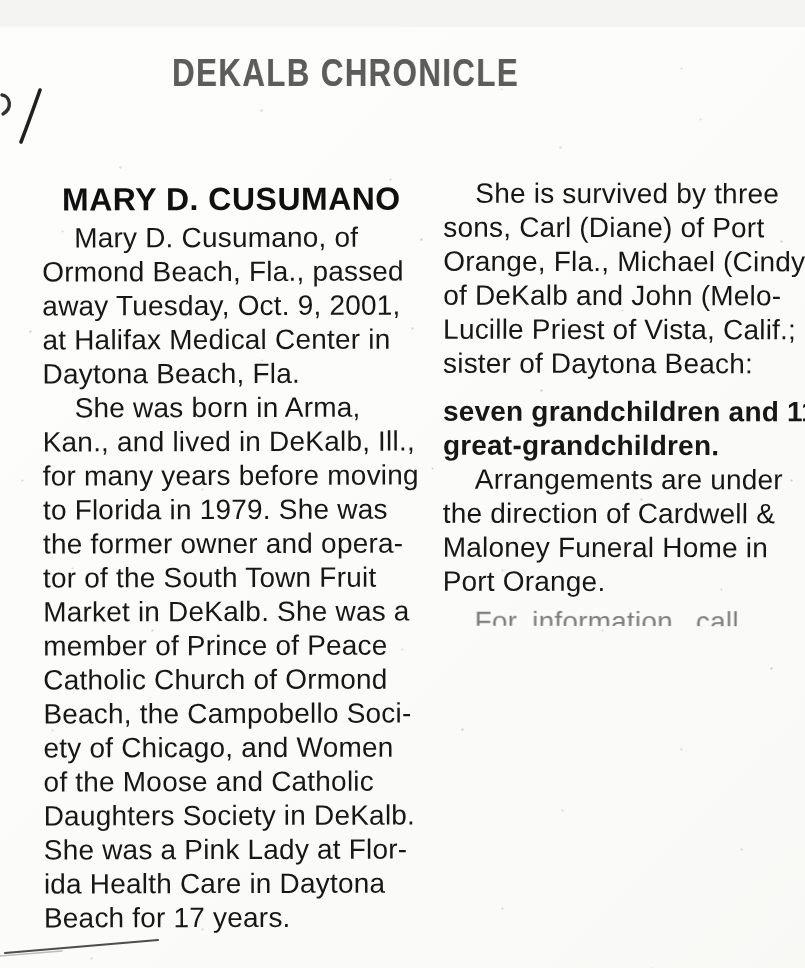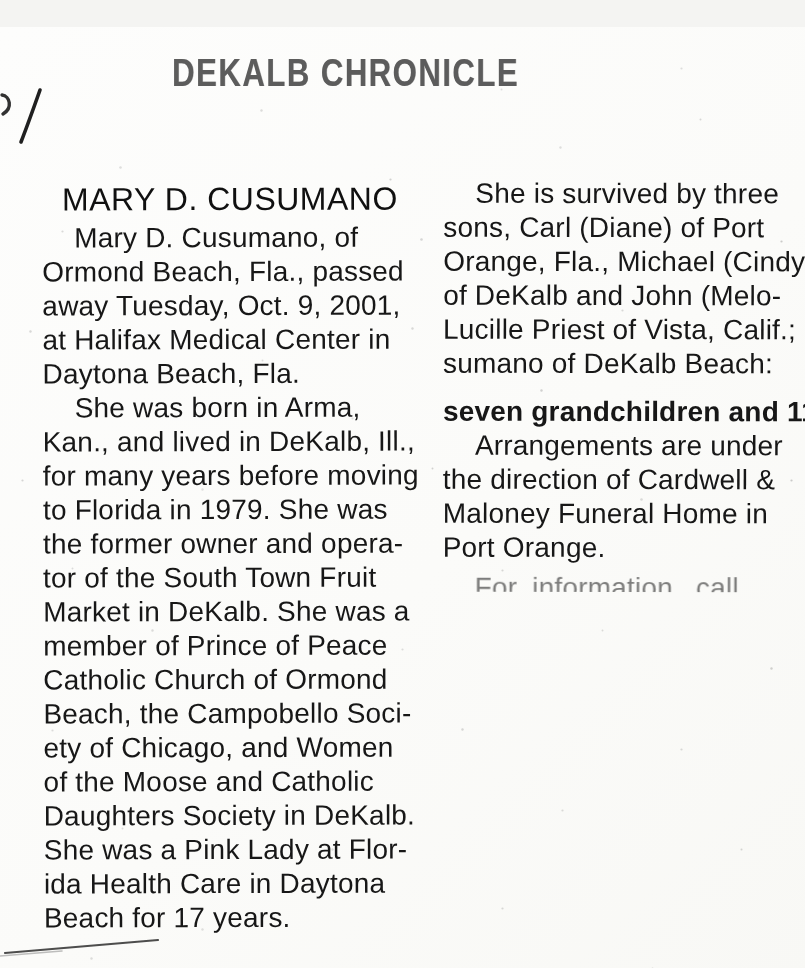--- a/index.html
+++ b/index.html
@@ -53,21 +53,21 @@
     text-shadow: 0.5px 0.5px 0.5px rgba(120,120,120,0.6);
   }
   .col {
     position: absolute;
     font-size: 28px; line-height: 34px; color: #171717;
     letter-spacing: 0.2px;
   }
   .col-left  { left: 43px;  top: 152px; width: 385px; transform: rotate(-0.15deg); }
   .col-right { left: 443px; top: 150px; width: 362px; transform: rotate(0.1deg); }
   .headline {
-    font-size: 32px; font-weight: normal; line-height: 40px;
+    font-size: 32px; font-weight: bold; line-height: 40px;
     letter-spacing: 0.5px; color: #101010;
     margin: 0 0 2px 20px; white-space: nowrap;
   }
   .line { white-space: nowrap; }
   .indent { text-indent: 32px; }
   .gap-before { margin-top: 14px; font-weight: bold; }
   .cutoff-line {
     height: 21px; overflow: hidden; margin-top: 6px;
     opacity: 0.55; filter: blur(0.7px);
     word-spacing: 7px;
@@ -117,24 +117,25 @@
     </div>
   </div>
 
   <div class="col col-right">
     <div>
       <div class="line indent">She is survived by three</div>
       <div class="line">sons, Carl (Diane) of Port</div>
       <div class="line">Orange, Fla., Michael (Cindy)</div>
       <div class="line">of DeKalb and John (Melo-</div>
       <div class="line">Lucille Priest of Vista, Calif.;</div>
-      <div class="line">sumano of DeKalb Beach:</div>
+      <div class="line">sister of Daytona Beach:</div>
     </div>
     <div class="gap-before">
       <div class="line">seven grandchildren and 11</div>
+      <div class="line">great-grandchildren.</div>
     </div>
     <div>
       <div class="line indent">Arrangements are under</div>
       <div class="line">the direction of Cardwell &amp;</div>
       <div class="line">Maloney Funeral Home in</div>
       <div class="line">Port Orange.</div>
     </div>
     <div class="cutoff-line indent">For information, call (904</div>
   </div>
 

